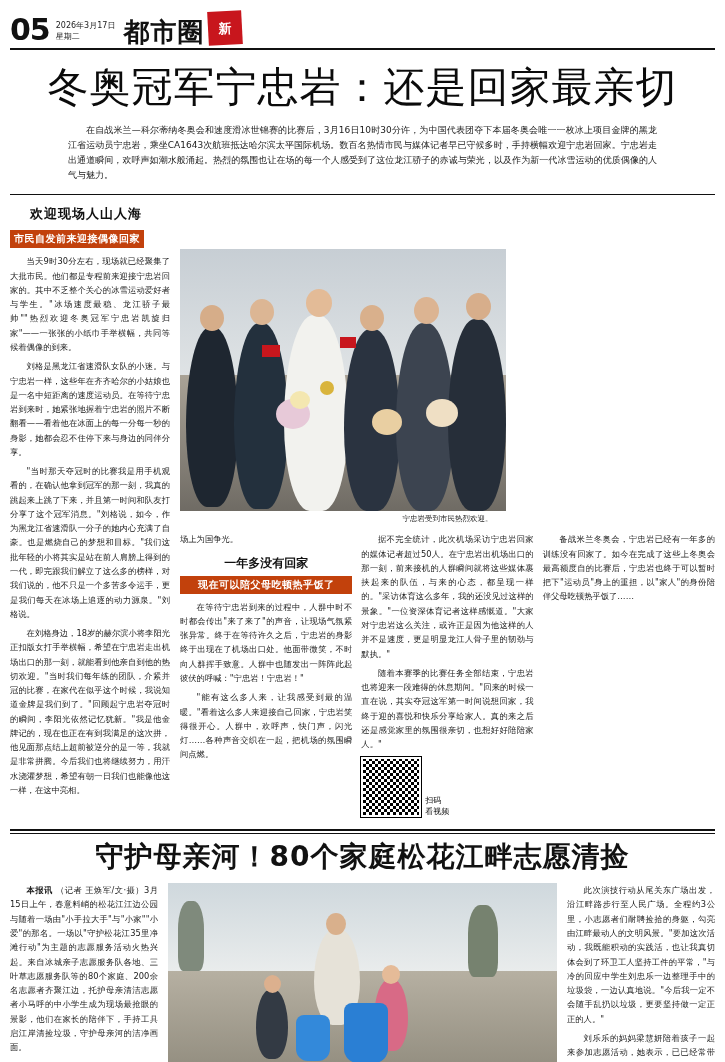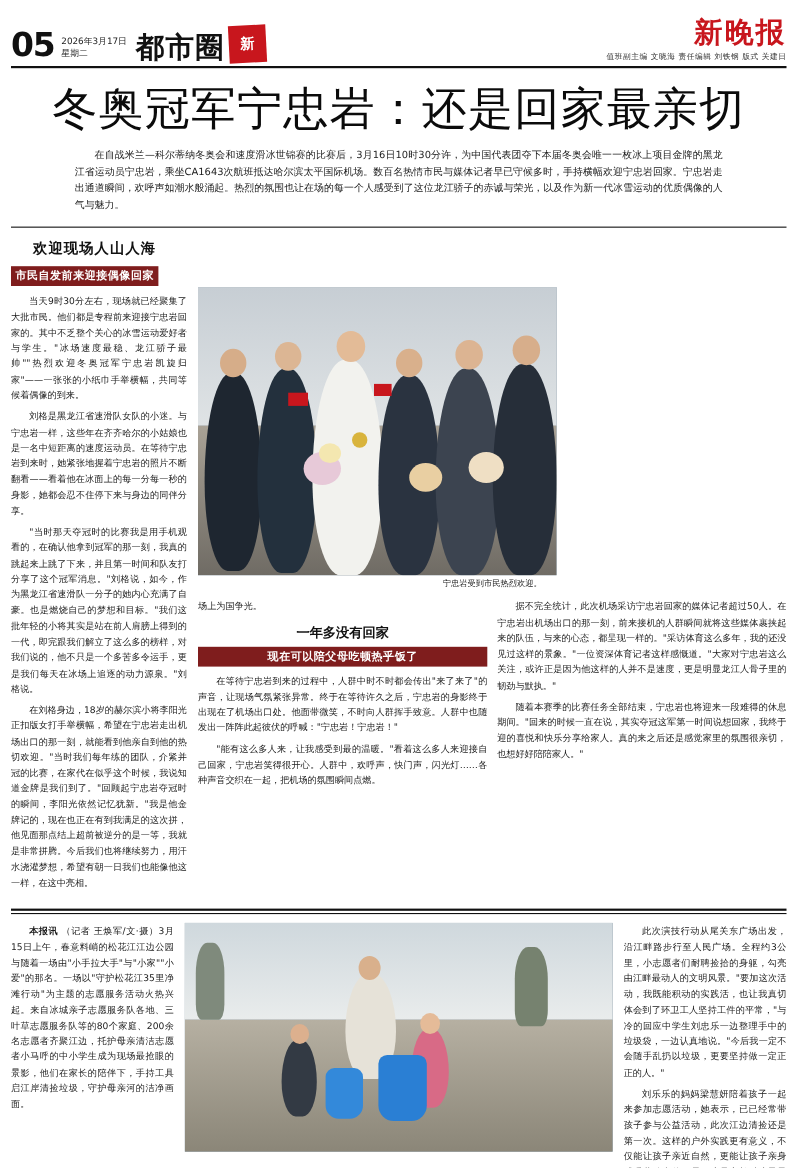--- a/index.html
+++ b/index.html
@@ -17,21 +17,21 @@
     padding:0 10px 8px 10px;
     background:#fff;
   }
 
   
   .masthead{
     display:flex;
     align-items:flex-end;
     border-bottom:2px solid #111;
     padding:4px 0 3px 0;
-    height:62px;
+    height:50px;
     box-sizing:border-box;
   }
   .page-num{
     font-size:30px;
     font-weight:bold;
     color:#111;
     line-height:1;
     letter-spacing:-1px;
     margin-right:6px;
   }
@@ -136,21 +136,21 @@
 
   .sub-head{
     font-size:13px;
     font-weight:bold;
     letter-spacing:1px;
     margin-bottom:4px;
     margin-left:20px;
   }
   .tag-red{
     display:inline-block;
-    background:#7f1d1d;
+    background:#c2410c;
     color:#fff;
     font-size:10px;
     font-weight:bold;
     padding:2px 4px;
     margin-bottom:6px;
     letter-spacing:.5px;
   }
   .body-text{
     font-size:8.3px;
     line-height:1.72;
@@ -245,24 +245,20 @@
     <div class="page-num">05</div>
     <div class="date-block">
       <div>2026年3月17日</div>
       <div>星期二</div>
     </div>
     <div class="section-name">都市圈</div>
     <div class="seal">
       <span>新</span>
     </div>
     <div class="masthead-spacer"></div>
-    <div class="masthead-right">
-      <div class="paper-logo">新晚报</div>
-      <div class="staff-line">值班副主编 文晓海    责任编辑 刘铁钢    版式 关建日</div>
-    </div>
   </div>
 
   <div class="lead">
     <div class="headline">冬奥冠军宁忠岩：还是回家最亲切</div>
     <div class="lead-body">在自战米兰—科尔蒂纳冬奥会和速度滑冰世锦赛的比赛后，3月16日10时30分许，为中国代表团夺下本届冬奥会唯一一枚冰上项目金牌的黑龙江省运动员宁忠岩，乘坐CA1643次航班抵达哈尔滨太平国际机场。数百名热情市民与媒体记者早已守候多时，手持横幅欢迎宁忠岩回家。宁忠岩走出通道瞬间，欢呼声如潮水般涌起。热烈的氛围也让在场的每一个人感受到了这位龙江骄子的赤诚与荣光，以及作为新一代冰雪运动的优质偶像的人气与魅力。</div>
   </div>
 
   <div class="rule-thin"></div>
 
   <div class="main-grid">
@@ -318,27 +314,38 @@
         <div class="c">
           <p class="body-text" style="text-indent:0;">场上为国争光。</p>
           <div class="sub-head2">一年多没有回家</div>
           <div class="tag-red" style="display:block;text-align:center;">现在可以陪父母吃顿热乎饭了</div>
           <p class="body-text">在等待宁忠岩到来的过程中，人群中时不时都会传出"来了来了"的声音，让现场气氛紧张异常。终于在等待许久之后，宁忠岩的身影终于出现在了机场出口处。他面带微笑，不时向人群挥手致意。人群中也随发出一阵阵此起彼伏的呼喊："宁忠岩！宁忠岩！"</p>
           <p class="body-text">"能有这么多人来，让我感受到最的温暖。"看着这么多人来迎接自己回家，宁忠岩笑得很开心。人群中，欢呼声，快门声，闪光灯……各种声音交织在一起，把机场的氛围瞬间点燃。</p>
         </div>
         <div class="c">
           <p class="body-text">据不完全统计，此次机场采访宁忠岩回家的媒体记者超过50人。在宁忠岩出机场出口的那一刻，前来接机的人群瞬间就将这些媒体裹挟起来的队伍，与来的心态，都呈现一样的。"采访体育这么多年，我的还没见过这样的景象。"一位资深体育记者这样感慨道。"大家对宁忠岩这么关注，或许正是因为他这样的人并不是速度，更是明显龙江人骨子里的韧劲与默执。"</p>
           <p class="body-text">随着本赛季的比赛任务全部结束，宁忠岩也将迎来一段难得的休息期间。"回来的时候一直在说，其实夺冠这军第一时间说想回家，我终于迎的喜悦和快乐分享给家人。真的来之后还是感觉家里的氛围很亲切，也想好好陪陪家人。"</p>
+          <div class="qr-wrap">
+            <div class="qr"></div>
+            <div class="qr-label">
+              <div>扫码</div>
+              <div>看视频</div>
+            </div>
+          </div>
+        </div>
+        <div class="c">
+          <p class="body-text">备战米兰冬奥会，宁忠岩已经有一年多的训练没有回家了。如今在完成了这些上冬奥会最高额度自的比赛后，宁忠岩也终于可以暂时把下"运动员"身上的重担，以"家人"的身份陪伴父母吃顿热乎饭了……</p>
         </div>
       </div>
     </div>
   </div>
 
   <div class="rule-double"></div>
 
+  <div class="story2-head">守护母亲河！80个家庭松花江畔志愿清捡</div>
 
   <div class="story2-grid">
     <div class="s2-col">
       <p class="body-text">
         <span class="lead-in">本报讯</span>
         <span>（记者 王焕军/文·摄）3月15日上午，春意料峭的松花江江边公园与随着一场由"小手拉大手"与"小家""小爱"的那名。一场以"守护松花江35里净滩行动"为主题的志愿服务活动火热兴起。来自冰城亲子志愿服务队各地、三叶草志愿服务队等的80个家庭、200余名志愿者齐聚江边，托护母亲清洁志愿者小马呼的中小学生成为现场最抢眼的景影，他们在家长的陪伴下，手持工具启江岸清捡垃圾，守护母亲河的洁净画面。</span>
       </p>
 
     </div>
 

